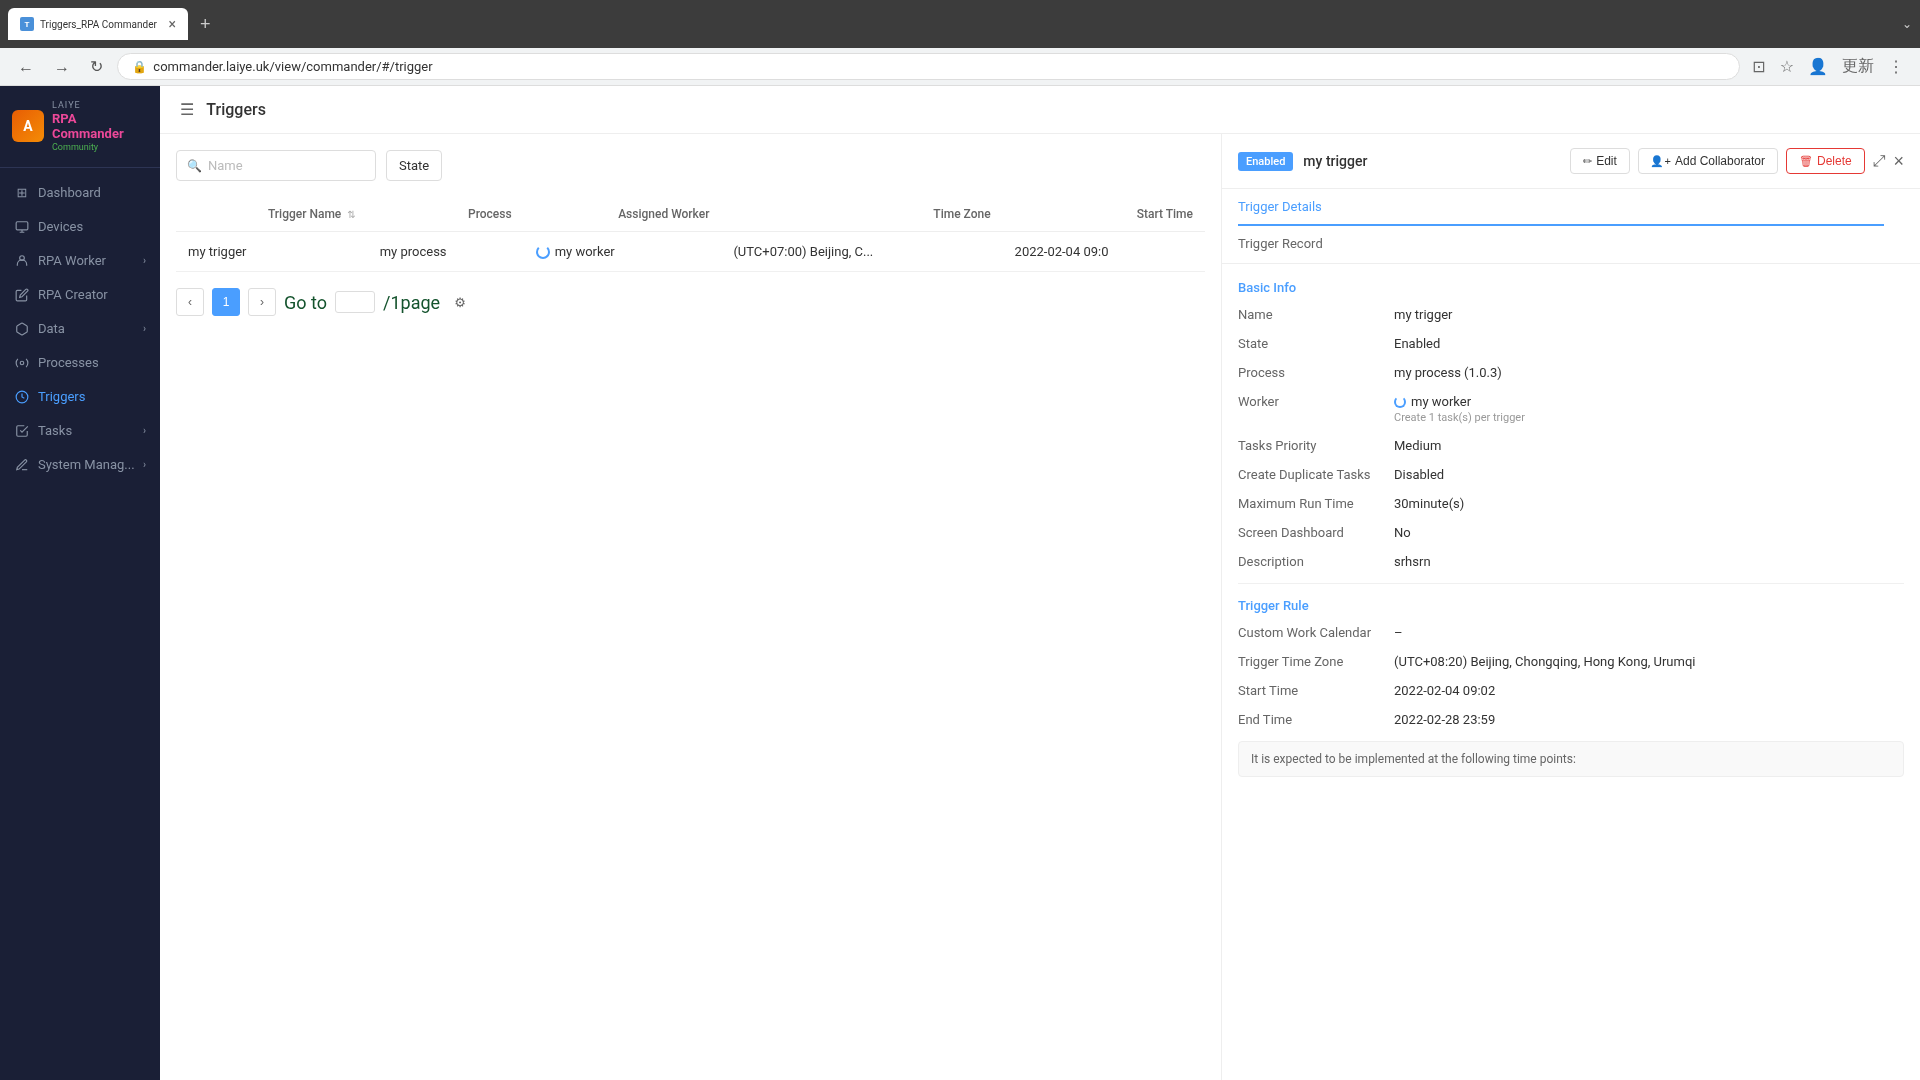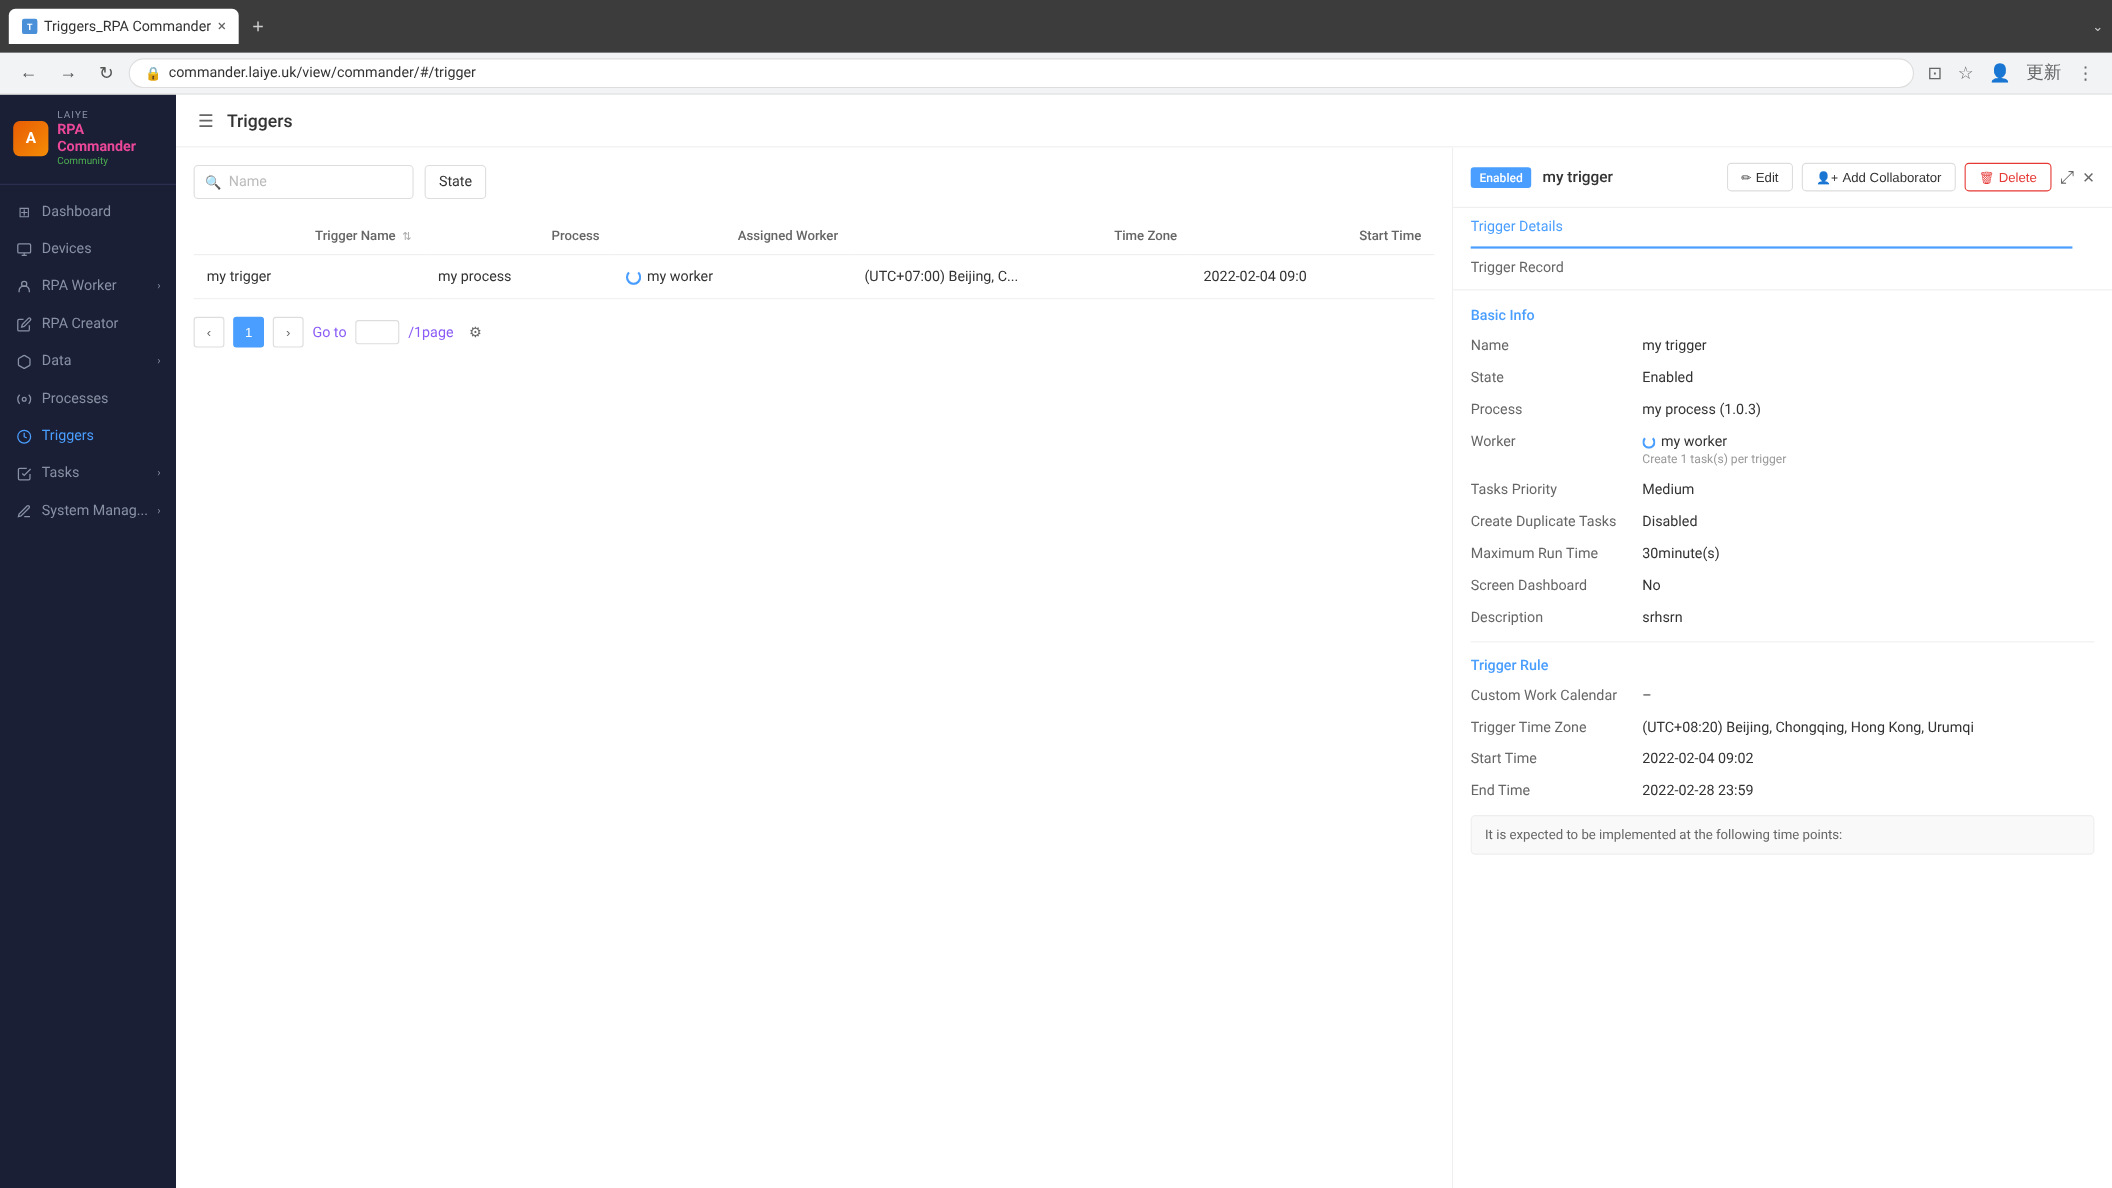--- a/index.html
+++ b/index.html
@@ -2,21 +2,21 @@
 <html><head>
   <meta charset="utf-8">
   <style>
     * { box-sizing: border-box; margin: 0; padding: 0; }
     body { font-family: -apple-system, BlinkMacSystemFont, 'Segoe UI', Roboto, sans-serif; font-size: 13px; background: #f5f5f5; color: #333; display: flex; flex-direction: column; height: 100vh; overflow: hidden; }
 
     
     .browser-chrome { background: #3c3c3c; height: 48px; display: flex; align-items: center; padding: 0 8px; gap: 8px; flex-shrink: 0; }
     .browser-tab { background: #fff; border-radius: 6px 6px 0 0; padding: 6px 12px; font-size: 12px; display: flex; align-items: center; gap: 6px; min-width: 180px; height: 32px; }
     .browser-tab-favicon { width: 14px; height: 14px; background: #4a90d9; border-radius: 2px; display: flex; align-items: center; justify-content: center; color: white; font-size: 8px; font-weight: bold; flex-shrink: 0; }
-    .browser-tab-title { font-size: 13px; color: #333; flex: 1; white-space: nowrap; overflow: hidden; text-overflow: ellipsis; }
+    .browser-tab-title { font-size: 10px; color: #333; flex: 1; white-space: nowrap; overflow: hidden; text-overflow: ellipsis; }
     .browser-tab-close { color: #666; font-size: 14px; cursor: pointer; }
     .browser-tab-new { background: transparent; border: none; color: #ccc; font-size: 18px; cursor: pointer; padding: 0 4px; }
     .browser-nav { background: #f1f3f4; height: 38px; display: flex; align-items: center; padding: 0 12px; gap: 8px; border-bottom: 1px solid #ddd; flex-shrink: 0; }
     .nav-btn { background: none; border: none; color: #555; font-size: 16px; cursor: pointer; padding: 4px 6px; border-radius: 50%; }
     .url-bar { flex: 1; background: white; border: 1px solid #ddd; border-radius: 20px; padding: 5px 14px; font-size: 13px; color: #333; display: flex; align-items: center; gap: 6px; }
     .url-bar-icon { color: #5f6368; font-size: 12px; }
     .browser-actions { display: flex; gap: 6px; }
     .browser-action-btn { background: none; border: none; color: #666; font-size: 16px; cursor: pointer; padding: 4px; }
 
     
@@ -54,26 +54,26 @@
     .data-table { width: 100%; border-collapse: collapse; }
     .data-table th { text-align: right; padding: 10px 12px; font-size: 12px; color: #666; font-weight: 500; border-bottom: 1px solid #eee; white-space: nowrap; }
     .data-table td { padding: 12px 12px; font-size: 13px; color: #333; border-bottom: 1px solid #f0f0f0; }
     .sort-icon { color: #aaa; font-size: 10px; margin-left: 3px; }
     .worker-cell { display: flex; align-items: center; gap: 5px; }
     .worker-icon { width: 14px; height: 14px; border: 2px solid #4a9eff; border-radius: 50%; border-top-color: transparent; flex-shrink: 0; }
 
     .pagination { display: flex; align-items: center; gap: 8px; margin-top: 16px; }
     .page-btn { width: 28px; height: 28px; border: 1px solid #ddd; background: white; border-radius: 3px; cursor: pointer; display: flex; align-items: center; justify-content: center; font-size: 12px; color: #666; }
     .page-btn.active { background: #4a9eff; color: white; border-color: #4a9eff; }
-    .page-goto { font-size: 13px; color: #8b5cf6; }
+    .page-goto { font-size: 18px; color: #14532d; }
     .page-goto-input { border: 1px solid #ddd; border-radius: 3px; width: 40px; padding: 3px 6px; font-size: 12px; text-align: center; }
     .page-settings { width: 24px; height: 24px; display: flex; align-items: center; justify-content: center; cursor: pointer; color: #666; }
 
     
-    .detail-panel { width: 600px; border-left: 1px solid #eee; background: white; display: flex; flex-direction: column; flex-shrink: 0; overflow-y: auto; }
+    .detail-panel { width: 699px; border-left: 1px solid #eee; background: white; display: flex; flex-direction: column; flex-shrink: 0; overflow-y: auto; }
     .detail-header { padding: 14px 16px; display: flex; align-items: center; gap: 10px; border-bottom: 1px solid #eee; }
     .enabled-badge { background: #4a9eff; color: white; font-size: 11px; padding: 3px 8px; border-radius: 3px; font-weight: 500; }
     .detail-title { font-size: 14px; font-weight: 500; color: #333; flex: 1; }
     .detail-actions { display: flex; gap: 8px; align-items: center; }
     .action-btn { border: 1px solid #ddd; background: white; border-radius: 4px; padding: 5px 12px; font-size: 12px; cursor: pointer; display: flex; align-items: center; gap: 4px; color: #333; }
     .action-btn.delete { border-color: #e53935; color: #e53935; }
     .action-btn-icon { font-size: 11px; }
     .expand-btn { border: none; background: none; font-size: 16px; cursor: pointer; color: #666; }
     .close-btn { border: none; background: none; font-size: 18px; cursor: pointer; color: #666; }
 

